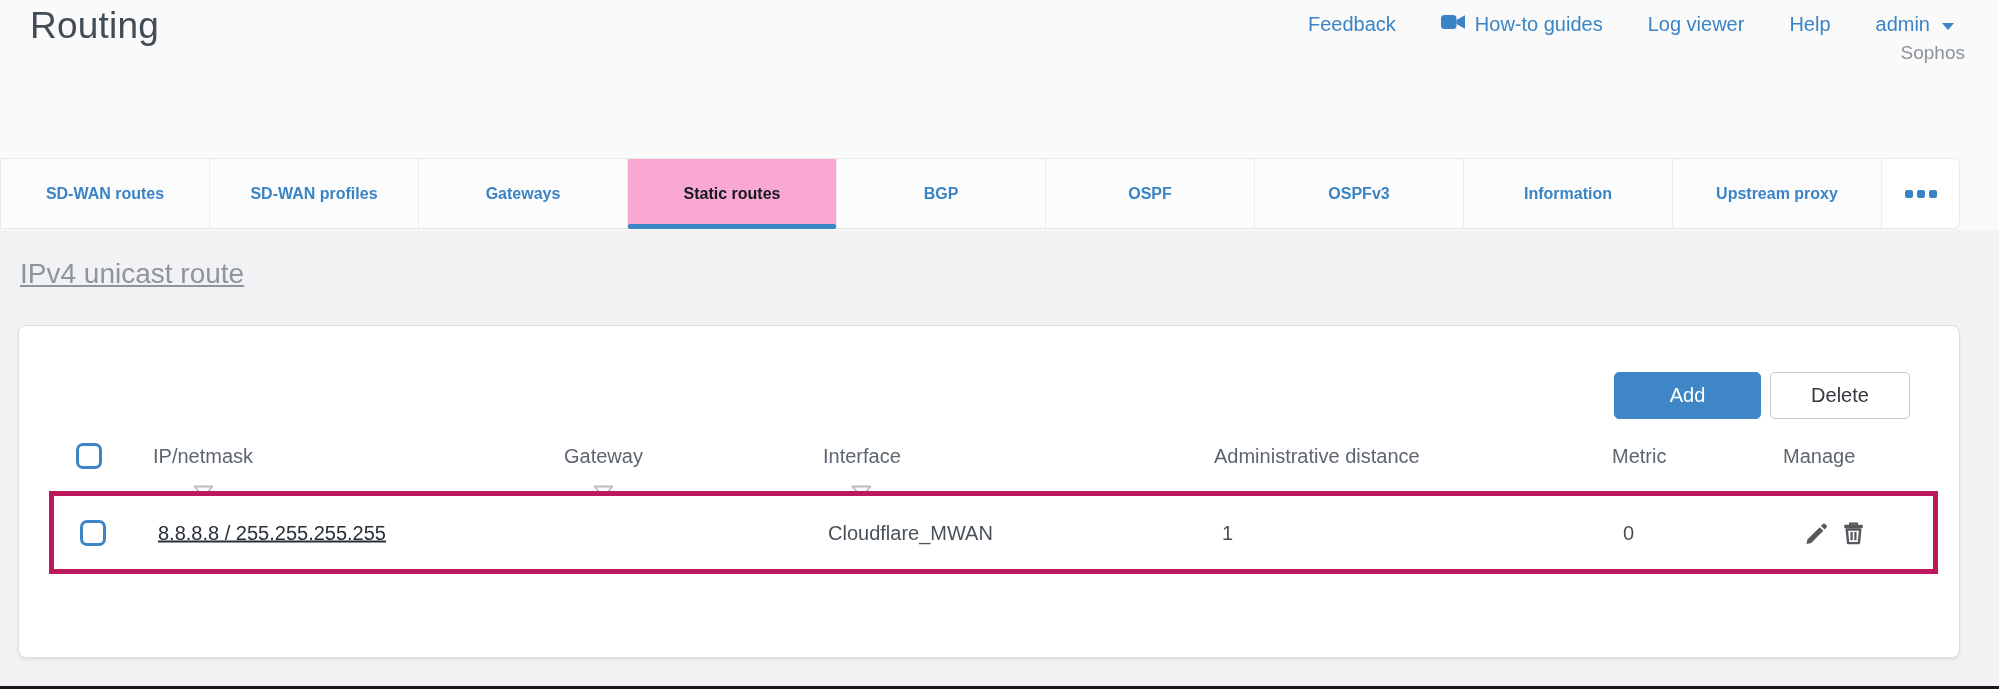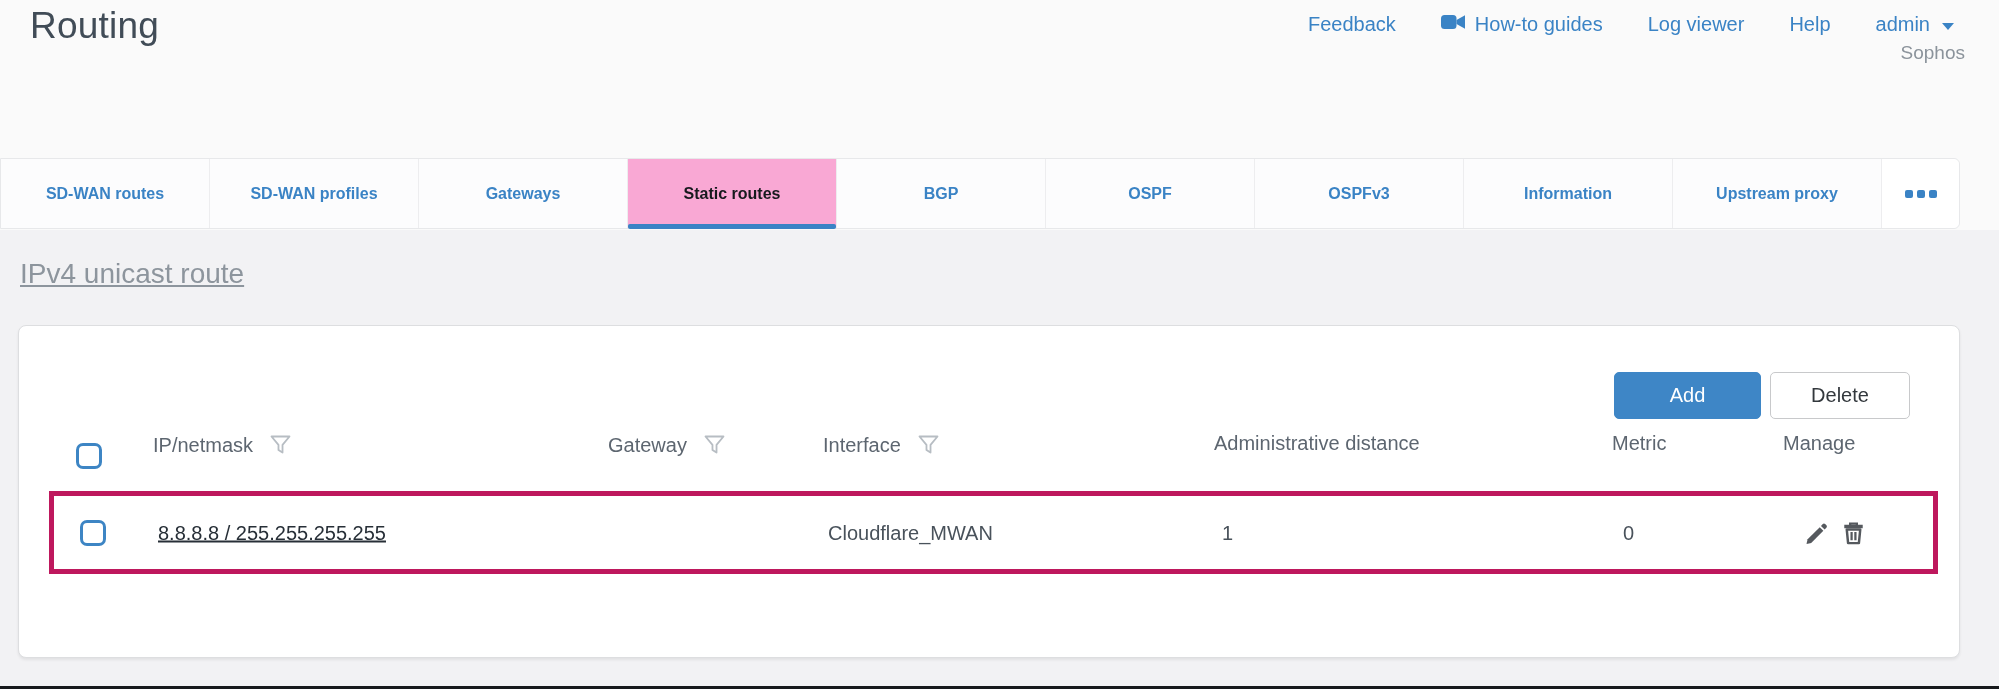--- a/index.html
+++ b/index.html
@@ -75,28 +75,28 @@
          border-radius:5px; cursor:pointer; }
   .btn-add { left:1595px; width:147px; background:#3e86c6; color:#fff; border:1px solid #3e86c6; }
   .btn-delete { left:1751px; width:140px; background:#fff; color:#33383d; border:1px solid #c8c9cb; }
 
   .checkbox {
     width:26px; height:26px; background:#fff;
     border:3px solid #3d85c4; border-radius:7px; cursor:pointer;
   }
 
   .thead-cell {
-    position:absolute; top:106px;
+    position:absolute; top:119px;
     display:flex; align-items:center; gap:14px;
-    font-size:20px; color:#5d6670;
+    font-size:20px; color:#5d6670;flex-direction:column;
   }
   .chk-head { position:absolute; left:57px; top:117px; }
 
   .col-ip        { left:134px; }
-  .col-gateway   { left:545px;margin-left:44px; }
+  .col-gateway   { left:545px; }
   .col-interface { left:804px; }
   .col-admin     { left:1195px; }
   .col-metric    { left:1593px; }
   .col-manage    { left:1764px; }
 
   .trow {
     position:absolute; left:30px; top:165px; width:1889px; height:83px;
     background:#fff; border:5px solid #be185d;
   }
   .vcenter { position:absolute; top:50%; transform:translateY(-50%); }

